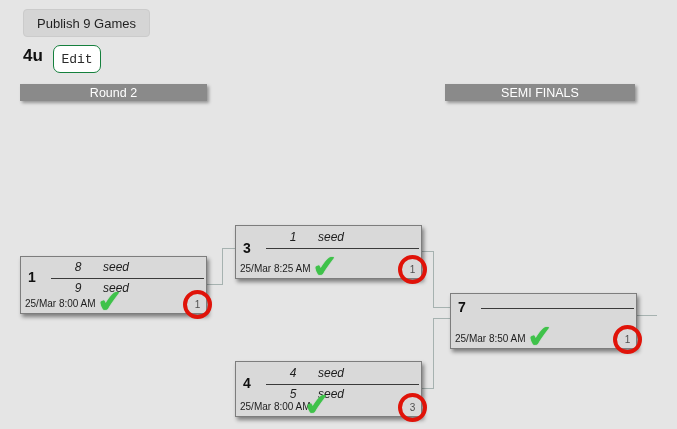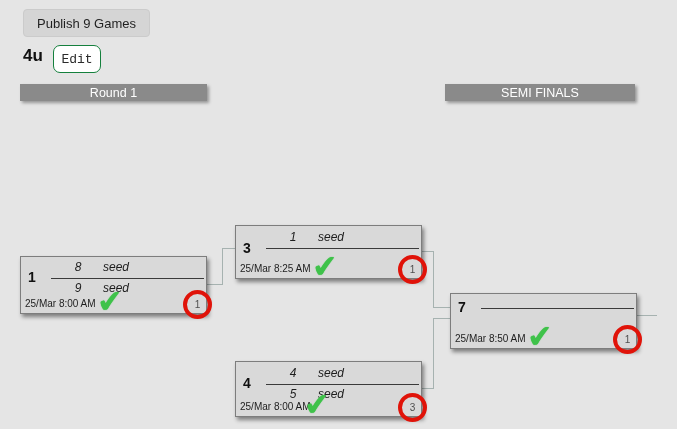--- a/index.html
+++ b/index.html
@@ -39,21 +39,21 @@
 
 <div class="stage">
 
   <div class="btn-gray" style="left:23px;top:9px;width:125px;height:26px;">Publish 9 Games</div>
 
   <div class="division" style="left:23px;top:46px;">4u</div>
 
   <div class="btn-white" style="left:53px;top:45px;width:46px;height:26px;">Edit</div>
 
 
-  <div class="round-header" style="left:20px;top:84px;width:187px;">Round 1</div>
+  <div class="round-header" style="left:20px;top:84px;width:187px;">Round 2</div>
   <div class="round-header" style="left:445px;top:84px;width:190px;">SEMI FINALS</div>
 
   <div class="conn" style="left:205px;top:284px;width:18px;height:1px;"></div>
   <div class="conn" style="left:222px;top:248px;width:1px;height:37px;"></div>
   <div class="conn" style="left:223px;top:248px;width:12px;height:1px;"></div>
 
   <div class="conn" style="left:420px;top:251px;width:13px;height:1px;"></div>
   <div class="conn" style="left:433px;top:251px;width:1px;height:57px;"></div>
   <div class="conn" style="left:434px;top:307px;width:16px;height:1px;"></div>
 

